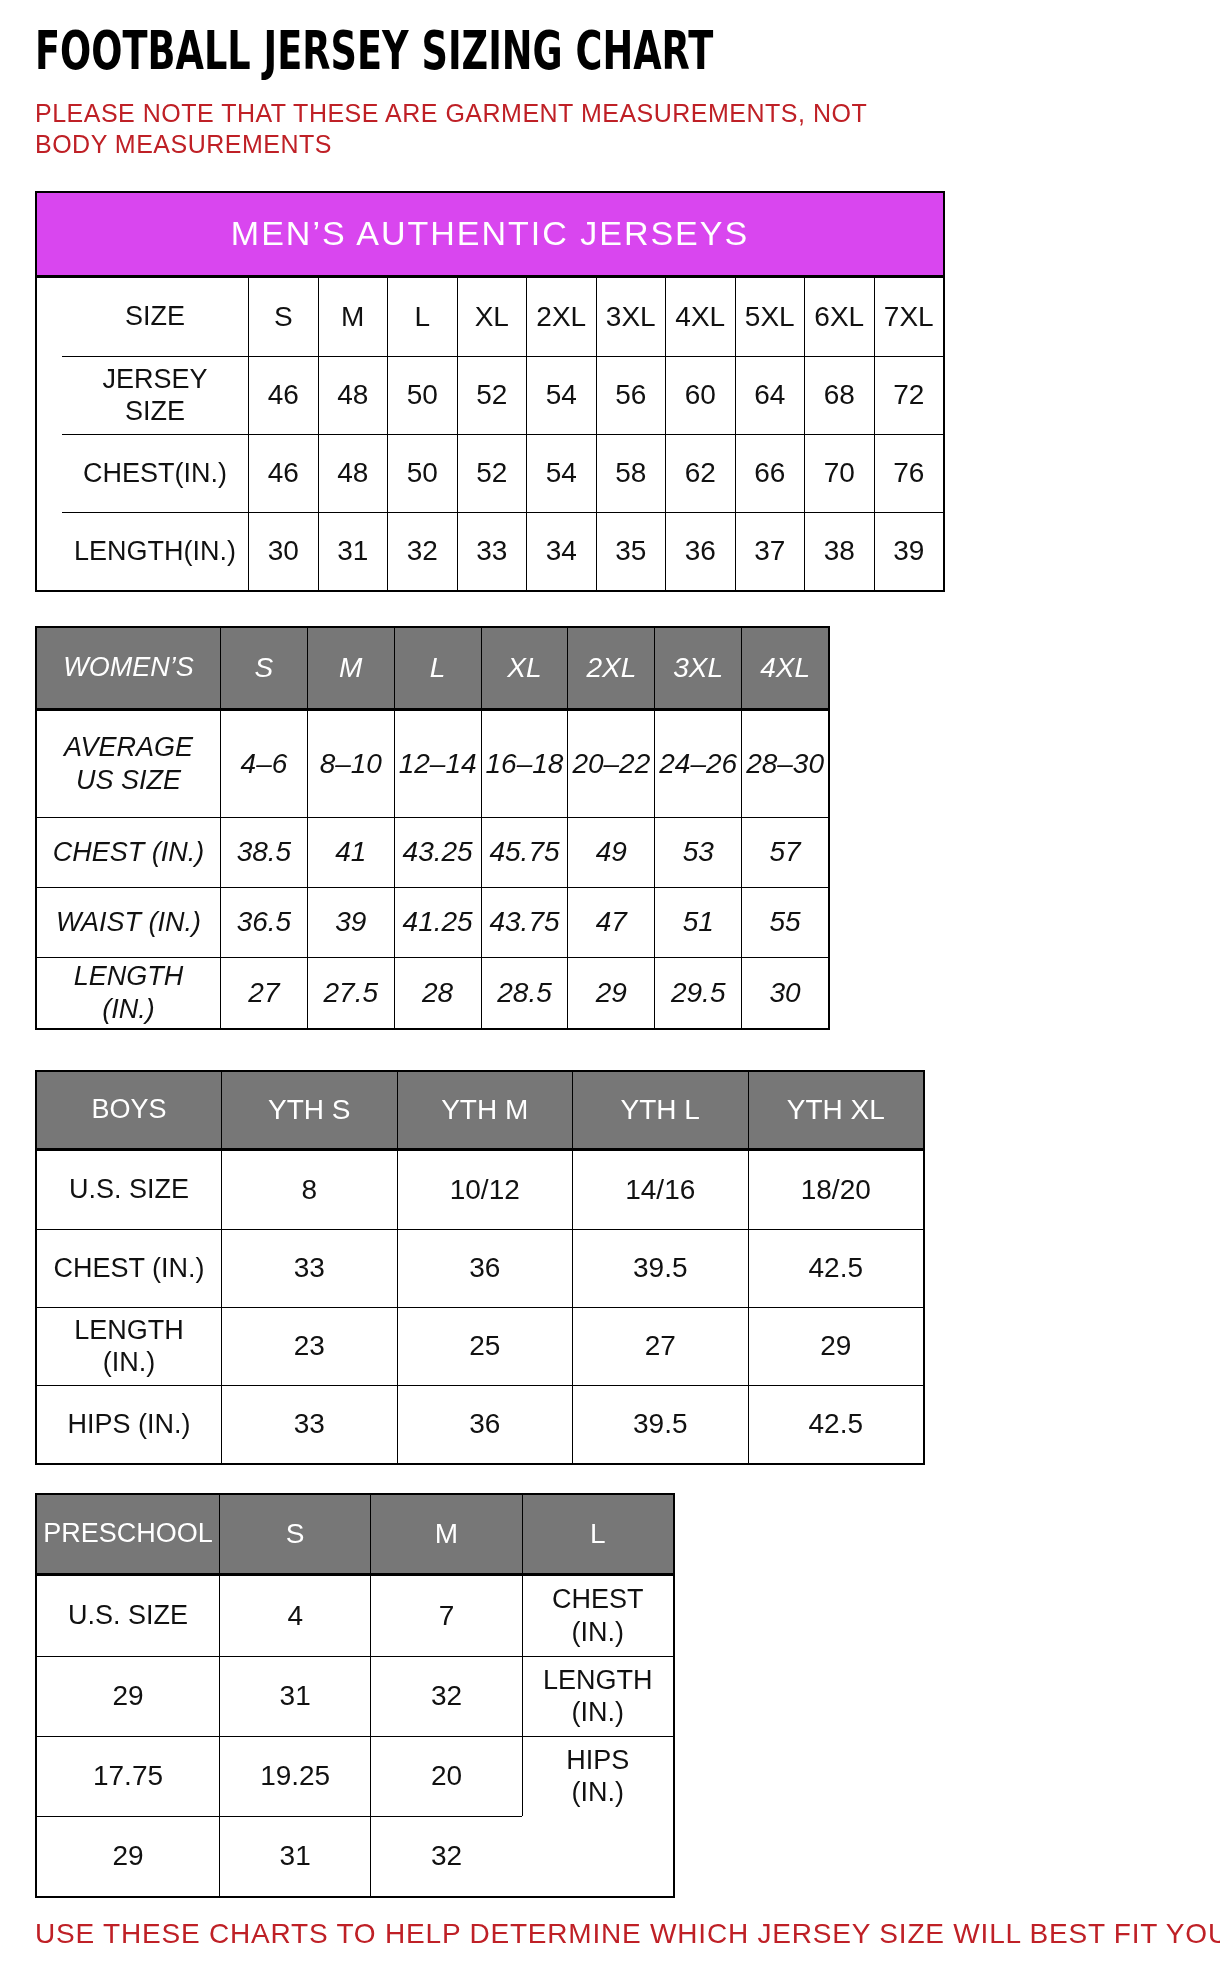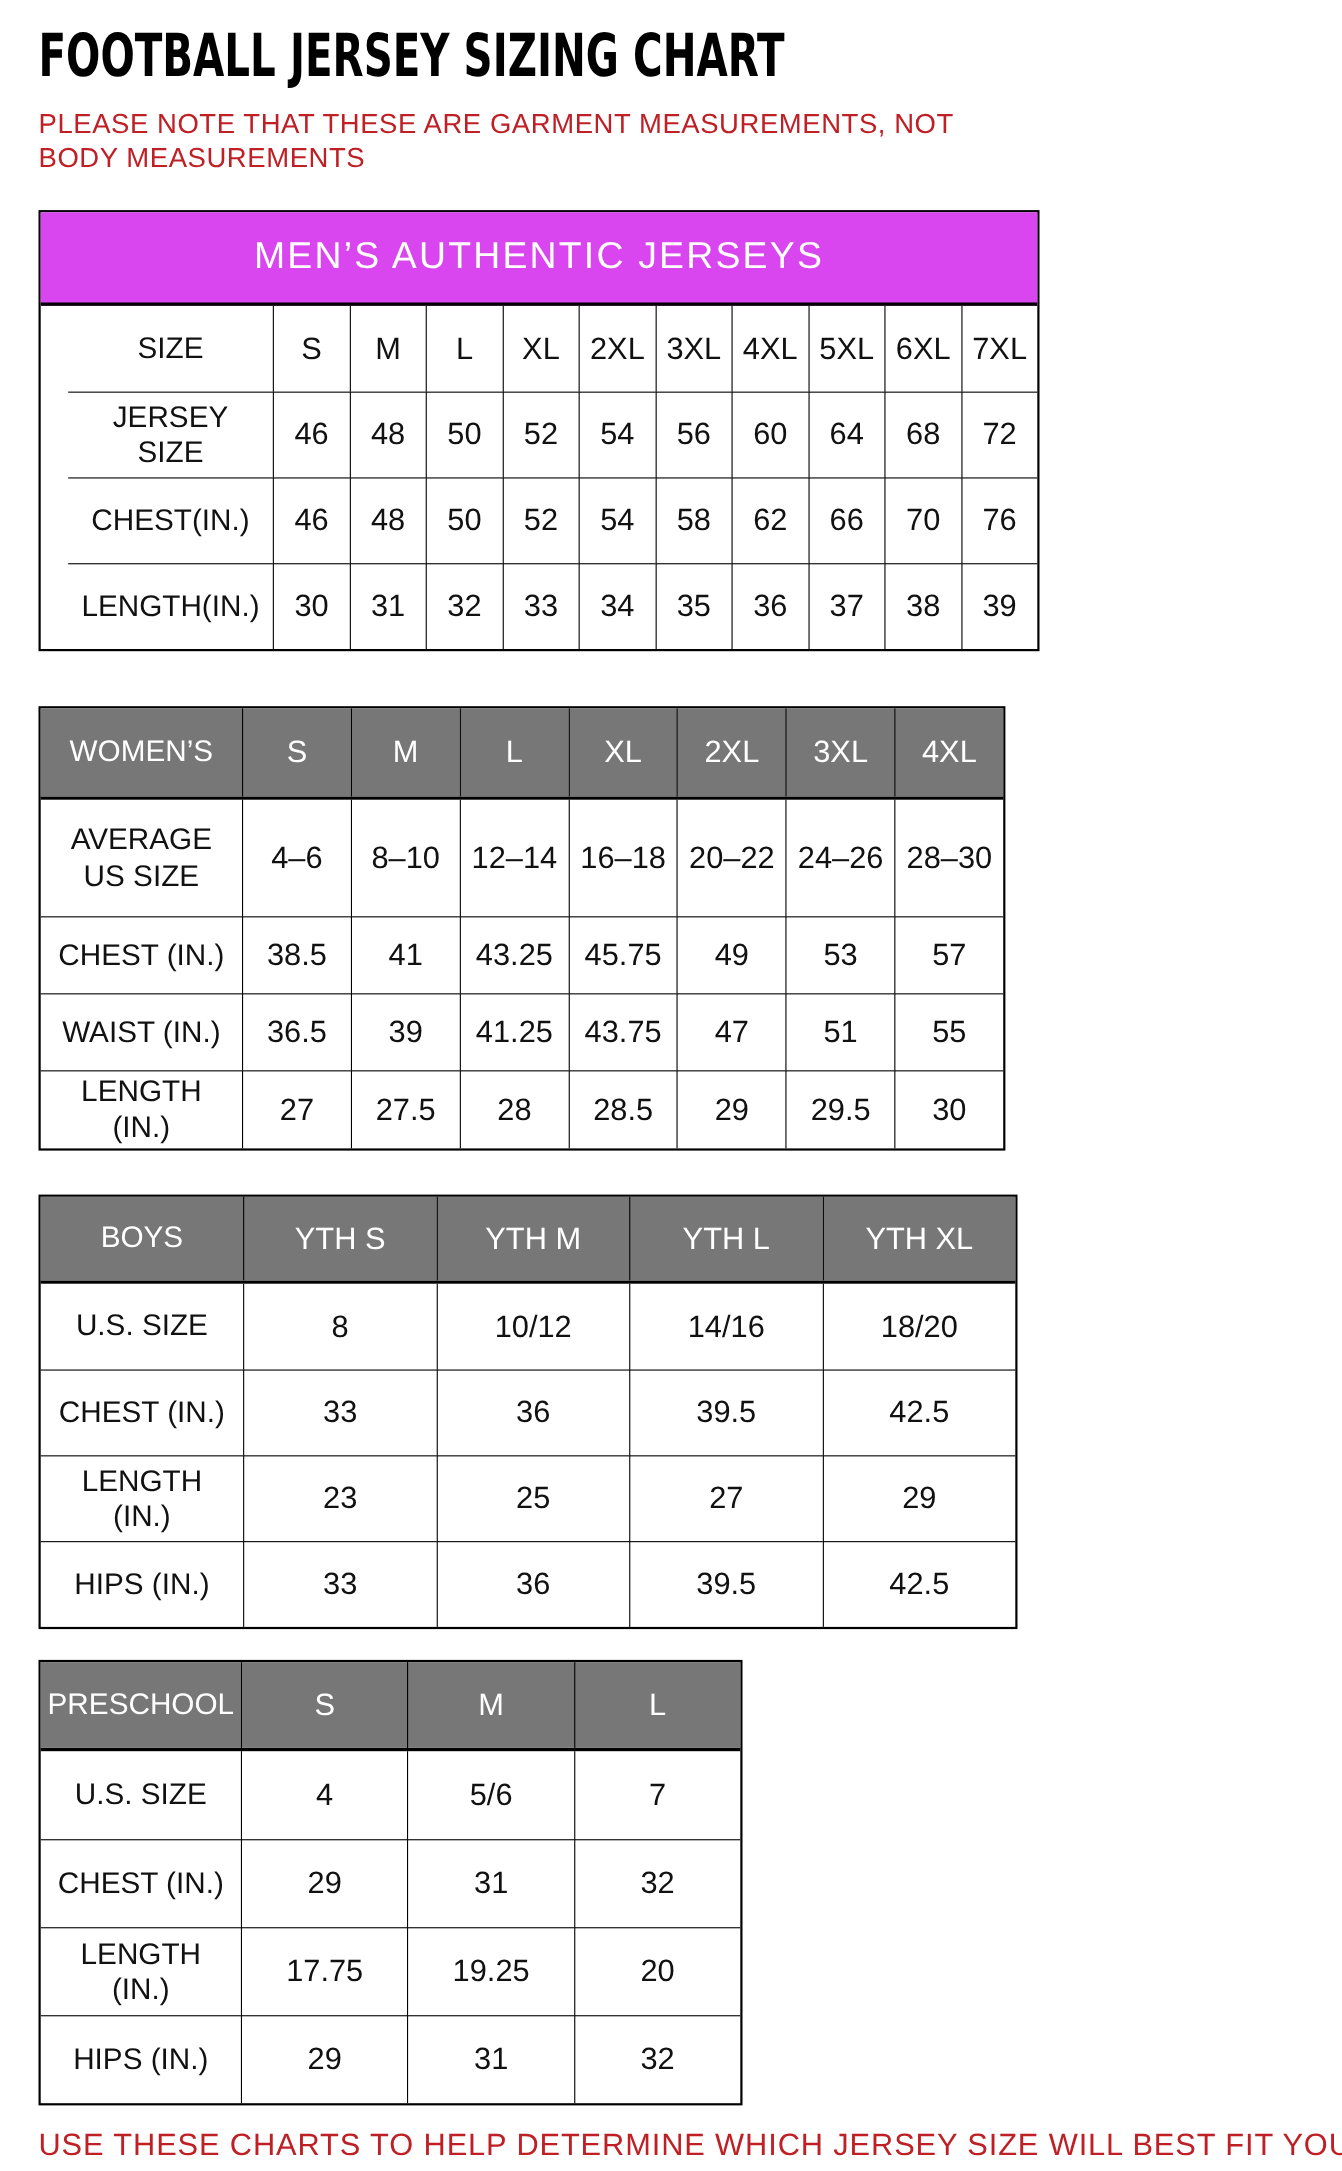--- a/index.html
+++ b/index.html
@@ -17,21 +17,21 @@
     white-space: nowrap; line-height: 1.15;
     transform: scaleX(0.68); transform-origin: 0 50%;
   }
   .note {
     margin-top: 16px; max-width: 870px;
     color: #bf2026; font-size: 25px; line-height: 1.25; letter-spacing: 0.5px;
   }
 
   .tbl { border: 2px solid #000; background: #fff; }
   .tbl-mens    { width: 910px; margin-top: 30px; }
-  .tbl-womens  { width: 879px; margin-top: 50px; }
+  .tbl-womens  { width: 795px; margin-top: 34px; font-style: italic; }
   .tbl-boys    { width: 890px; margin-top: 40px; }
   .tbl-pre     { width: 640px; margin-top: 28px; }
 
   .banner {
     background: #d946ef; color: #fff; height: 85px;
     display: flex; align-items: center; justify-content: center;
     font-size: 34px; letter-spacing: 2px; border-bottom: 3px solid #000;
   }
 
   .grid { display: grid; }
@@ -220,21 +220,20 @@
   <div class="tbl tbl-pre">
     <div class="grid pre-head head-grid">
       <div class="cell hcell label">PRESCHOOL</div>
       <div class="cell hcell">S</div>
       <div class="cell hcell">M</div>
       <div class="cell hcell">L</div>
     </div>
     <div class="grid pre-body body-grid">
       <div class="cell label">U.S. SIZE</div>
       <div class="cell">4</div>
-      <div class="cell">5/6</div>
       <div class="cell">7</div>
 
       <div class="cell label">CHEST (IN.)</div>
       <div class="cell">29</div>
       <div class="cell">31</div>
       <div class="cell">32</div>
 
       <div class="cell label">LENGTH (IN.)</div>
       <div class="cell">17.75</div>
       <div class="cell">19.25</div>

